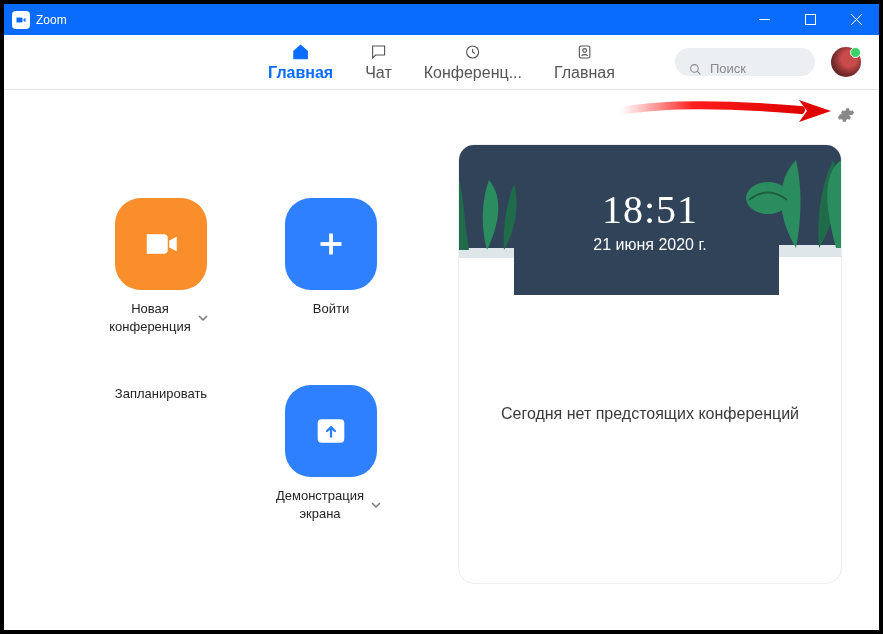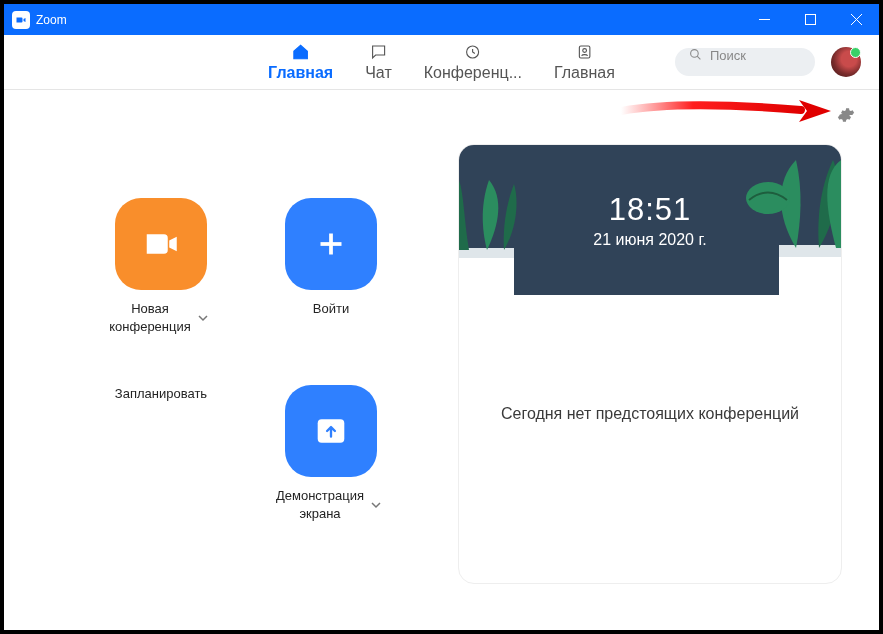--- a/index.html
+++ b/index.html
@@ -18,21 +18,21 @@
     
     .header { height: 55px; background: #fff; border-bottom: 1px solid #e5e5e5; position: relative; display: flex; align-items: center; }
     .tabs { display: flex; gap: 0; position: absolute; left: 50%; transform: translateX(-50%); height: 100%; }
     .tab { display: flex; flex-direction: column; align-items: center; justify-content: center; padding: 0 16px; font-size: 16px; color: #555; gap: 2px; }
     .tab.active { color: #0a6cff; font-weight: 600; }
     .tab-icon { height: 20px; display: flex; align-items: center; justify-content: center; }
     .tab-icon svg { width: 18px; height: 18px; stroke: #555; stroke-width: 1.5; fill: none; }
     .tab.active .tab-icon svg { fill: #0a6cff; stroke: #0a6cff; }
     
     .header-right { margin-left: auto; display: flex; align-items: center; gap: 16px; padding-right: 18px; }
-    .search { background: #eceff2; border-radius: 18px; height: 28px; width: 140px; display: flex; align-items: flex-start; padding: 0 14px; gap: 8px; }
+    .search { background: #eceff2; border-radius: 18px; height: 28px; width: 140px; display: flex; align-items: flex-end; padding: 0 14px; gap: 8px; }
     .search svg { width: 13px; height: 13px; fill: none; stroke: #8a8a8a; stroke-width: 2; }
     .search-text { font-size: 13px; color: #888; }
     .avatar { width: 30px; height: 30px; border-radius: 50%; background: radial-gradient(circle at 60% 40%, #c94b4b 30%, #7a2c2c 60%, #3a1515 100%); position: relative; }
     .avatar::after { content: ''; position: absolute; top: 0px; right: 0px; width: 9px; height: 9px; background: #39d168; border-radius: 50%; border: 1.5px solid #fff; }
     
     
     .content { position: absolute; top: 86px; left: 0; right: 0; bottom: 0; }
     
     
     .gear { position: absolute; top: 16px; right: 24px; width: 18px; height: 18px; }
@@ -47,21 +47,21 @@
     .tile.orange { background: #f98e2b; }
     .tile.blue { background: #2f80ff; }
     .tile svg { width: 36px; height: 36px; fill: #fff; stroke: #fff;}
     .action-label { font-size: 13px; color: #242424; text-align: center; line-height: 1.35; }
     .chev { width: 20px; height: 20px; display: flex; align-items: center; justify-content: center; }
     .chev svg { width: 10px; height: 10px; stroke: #777; stroke-width: 1.5; fill: none; }
     
     
     .card { position: absolute; top: 54px; left: 454px; width: 384px; height: 440px; border: 1px solid #eee; border-radius: 16px; overflow: hidden; background: #fff; }
     .card-top { height: 150px; background: #304358; position: relative; color: #fff; display: flex; flex-direction: column; align-items: center; justify-content: center; }
-    .clock-time { font-size: 31px; font-weight: 300; letter-spacing: 1px; }
+    .clock-time { font-size: 40px; font-weight: 300; letter-spacing: 1px; font-family: Liberation Serif, serif; }
     .clock-date { font-size: 16px; margin-top: 3px; }
     
     .plant-l { position: absolute; bottom: 0; left: 0; width: 70px; height: 115px; }
     .plant-r { position: absolute; bottom: 0; right: 0; width: 100px; height: 135px;}
     .card-bottom { flex: 1; display: flex; align-items: flex-start; justify-content: center; padding-top: 110px; }
     .no-meetings { font-size: 16px; color: #3a3a3a; }
   </style>
 </head>
 <body>
 

